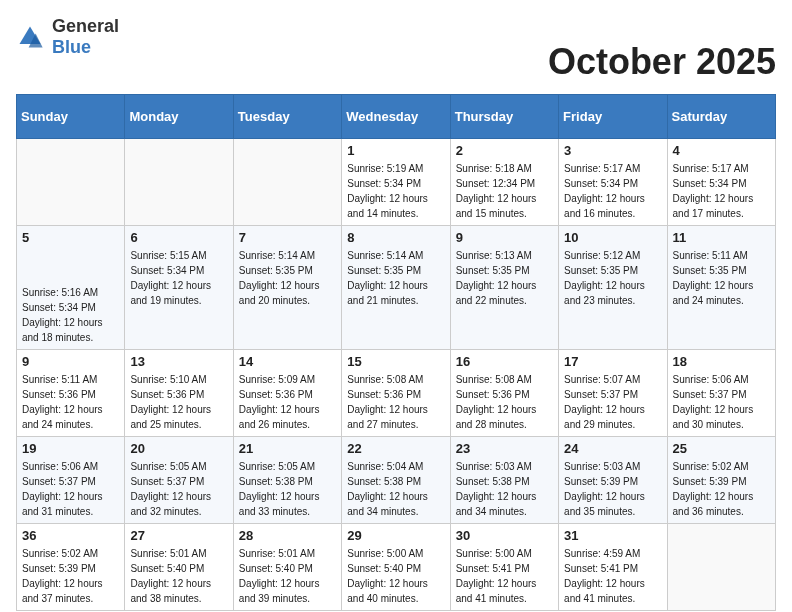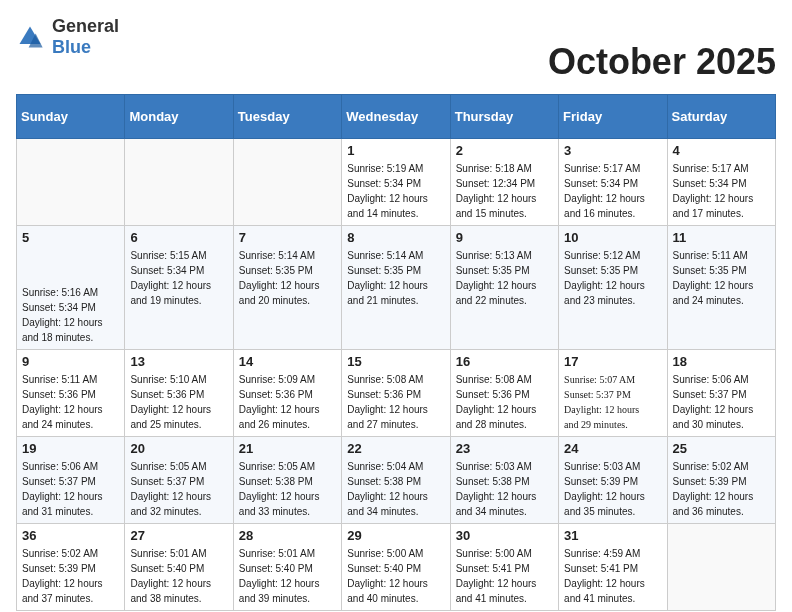--- a/index.html
+++ b/index.html
@@ -241,21 +241,21 @@
         </td>
         <td>
           <span class="day-num">16</span>
           <div class="day-info" style="white-space: pre-line;">Sunrise: 5:08 AM
 Sunset: 5:36 PM
 Daylight: 12 hours
 and 28 minutes.</div>
         </td>
         <td>
           <span class="day-num">17</span>
-          <div class="day-info" style="white-space: pre-line; font-family: Liberation Serif, serif;">Sunrise: 5:07 AM
+          <div class="day-info" style="white-space: pre-line;">Sunrise: 5:07 AM
 Sunset: 5:37 PM
 Daylight: 12 hours
 and 29 minutes.</div>
         </td>
         <td>
           <span class="day-num">18</span>
           <div class="day-info" style="white-space: pre-line;">Sunrise: 5:06 AM
 Sunset: 5:37 PM
 Daylight: 12 hours
 and 30 minutes.</div>

